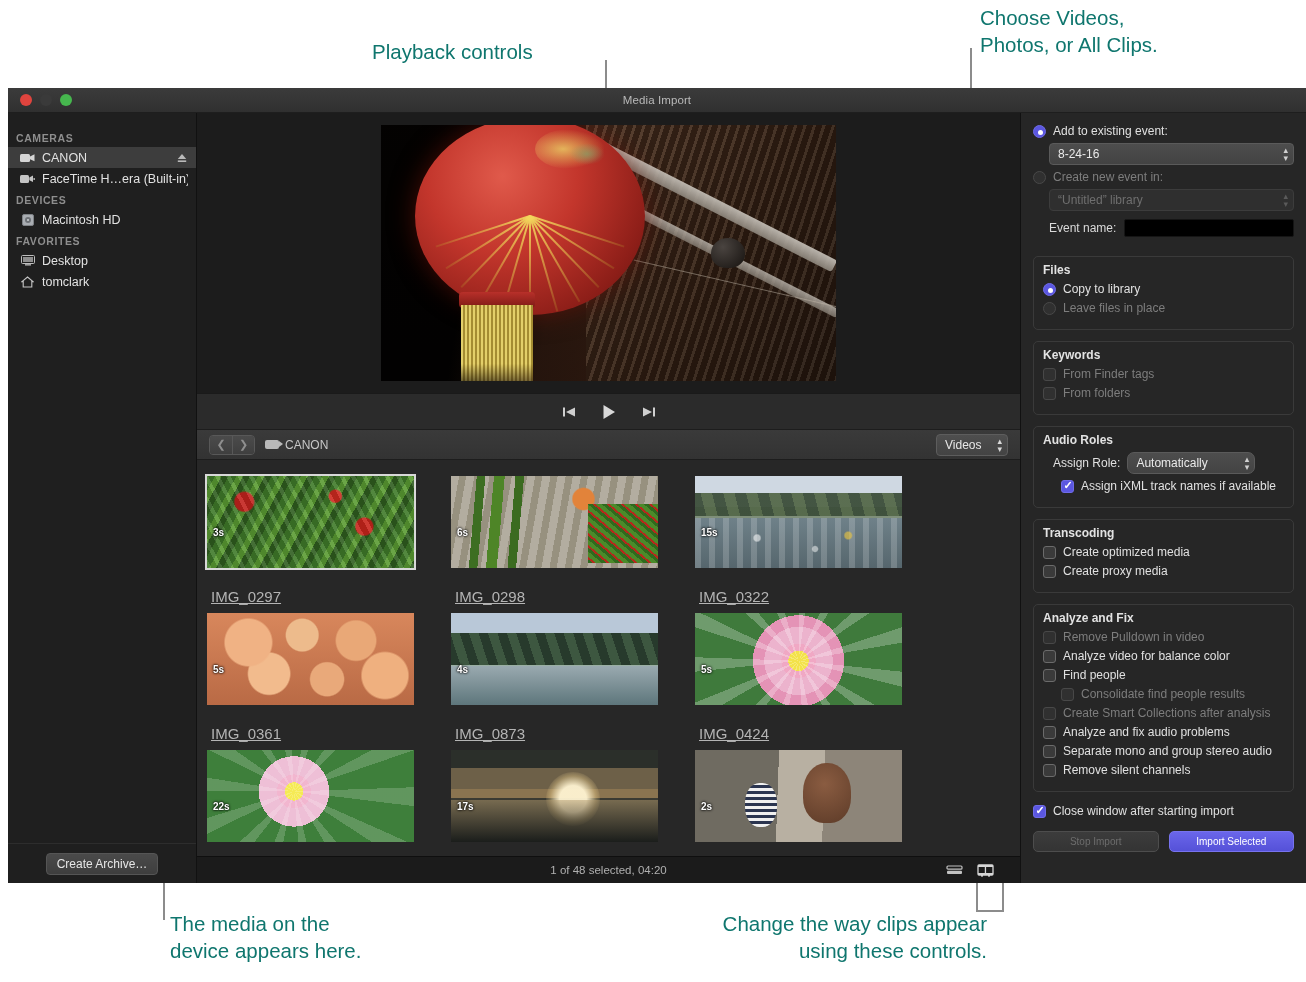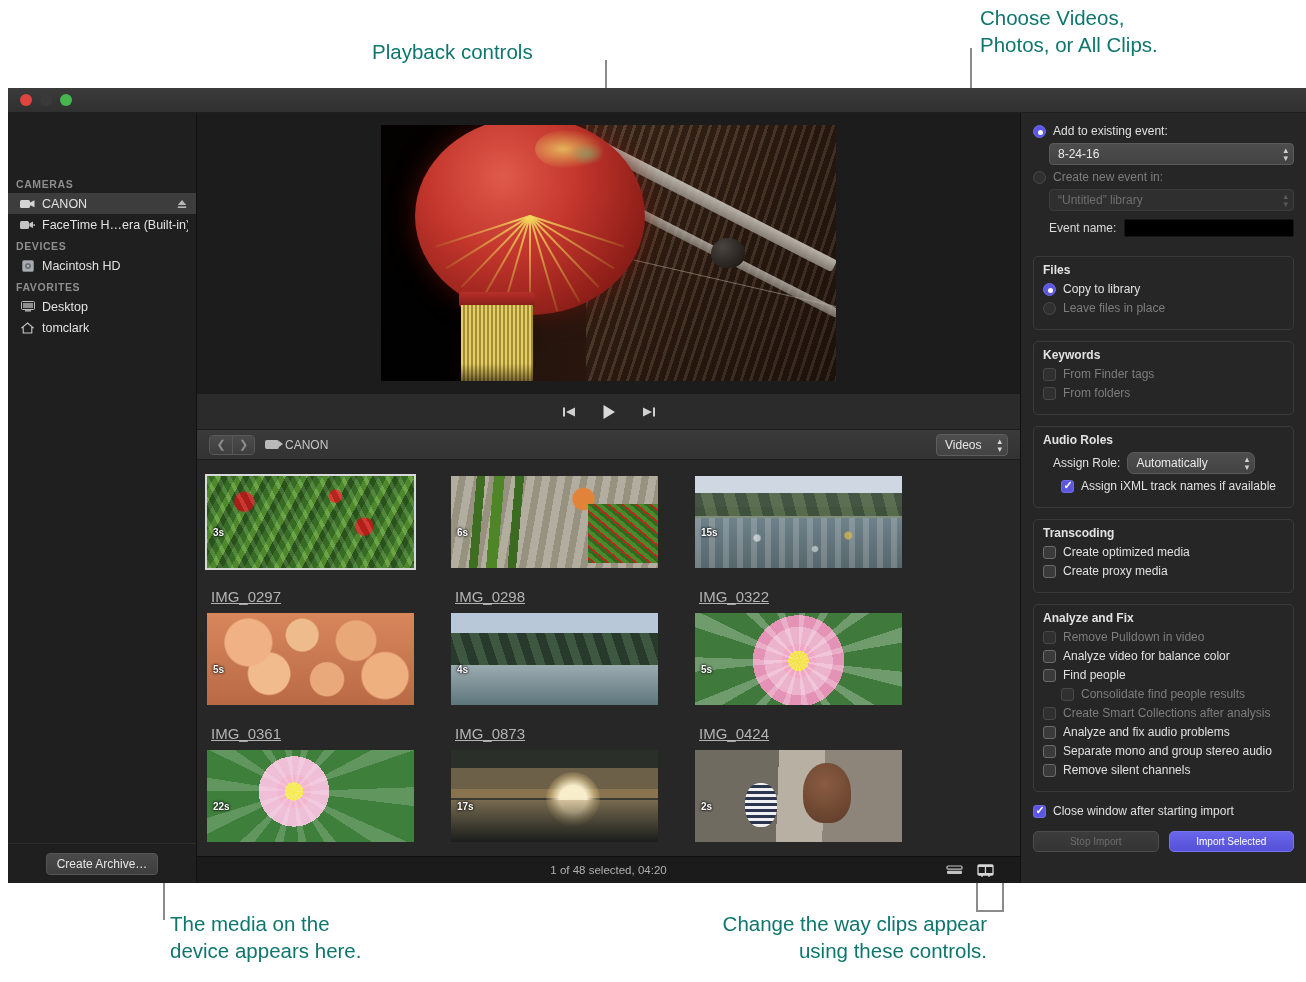--- a/index.html
+++ b/index.html
@@ -47,21 +47,21 @@
     font-size: 11.5px; color: #b9b9b9; letter-spacing: .1px;
   }
 
   .body-row { display: flex; height: 770px; }
 
   
   .sidebar {
     width: 189px; background: #1f1f1f; border-right: 1px solid #111;
     display: flex; flex-direction: column; position: relative;
   }
-  .sb-scroll { flex: 1; padding-top: 14px; margin-top: 46px; }
+  .sb-scroll { flex: 1; padding-top: 14px; }
   .sb-header {
     font-size: 10.5px; font-weight: bold; color: #8e8e8e;
     letter-spacing: .6px; padding: 5px 0 3px 8px;
   }
   .sb-item {
     display: flex; align-items: center; gap: 7px;
     height: 21px; padding: 0 8px 0 12px; font-size: 12.5px; color: #e2e2e2;
     position: relative;
   }
   .sb-item.selected { background: #3d3d3d; }
@@ -291,20 +291,21 @@
   <div class="leader" style="left:976px; top:910px; width:28px; height:2px;"></div>
 
   <div class="window">
 
     <div class="titlebar">
       <div class="traffic">
         <div class="dot red"></div>
         <div class="dot yellow"></div>
         <div class="dot green"></div>
       </div>
+      <div class="title-text">Media Import</div>
     </div>
 
     <div class="body-row">
 
       <div class="sidebar">
         <div class="sb-scroll">
 
           <div class="sb-header">CAMERAS</div>
           <div class="sb-item selected">
             <span class="sb-ico">

